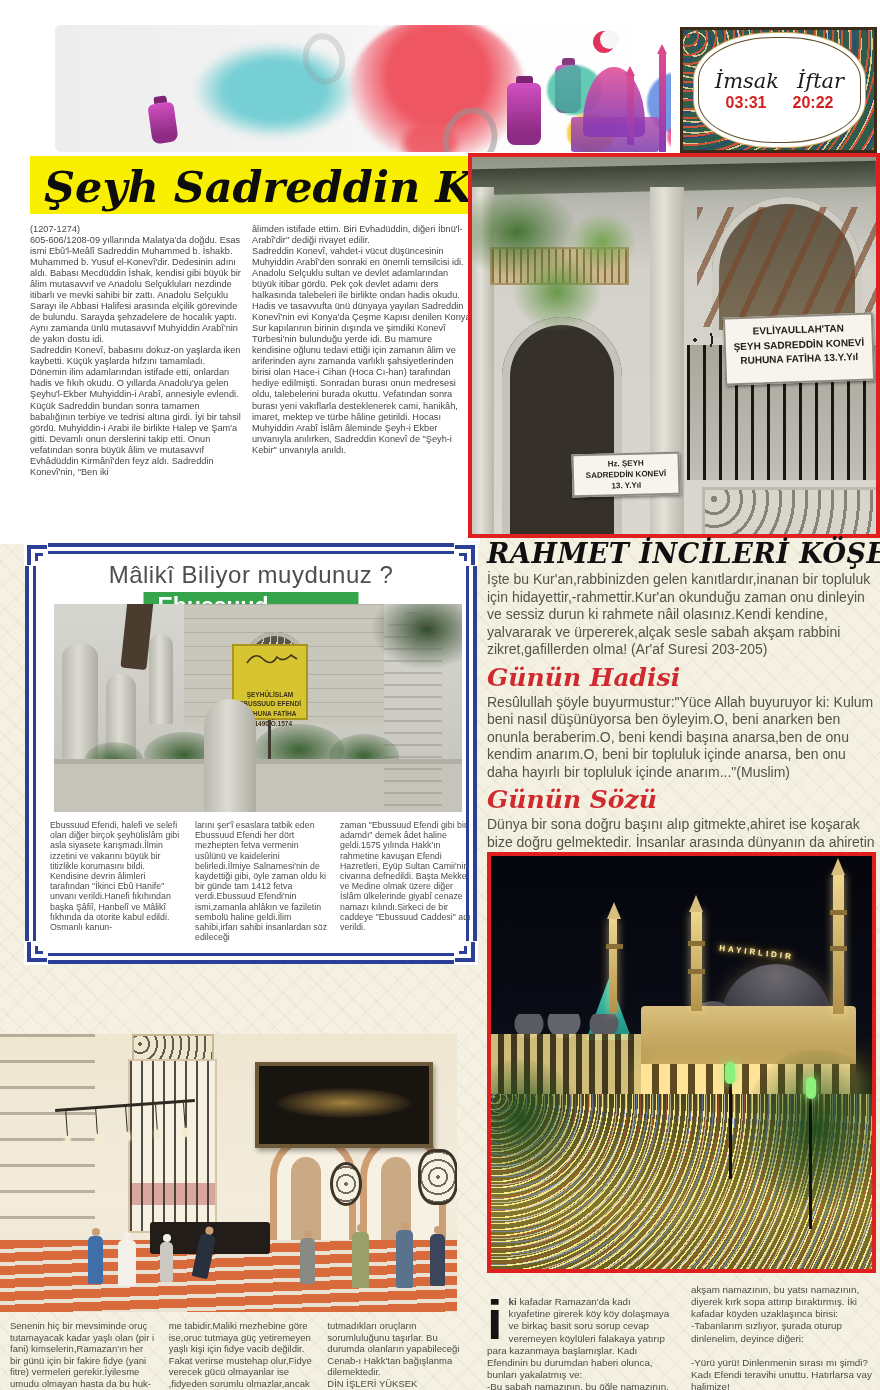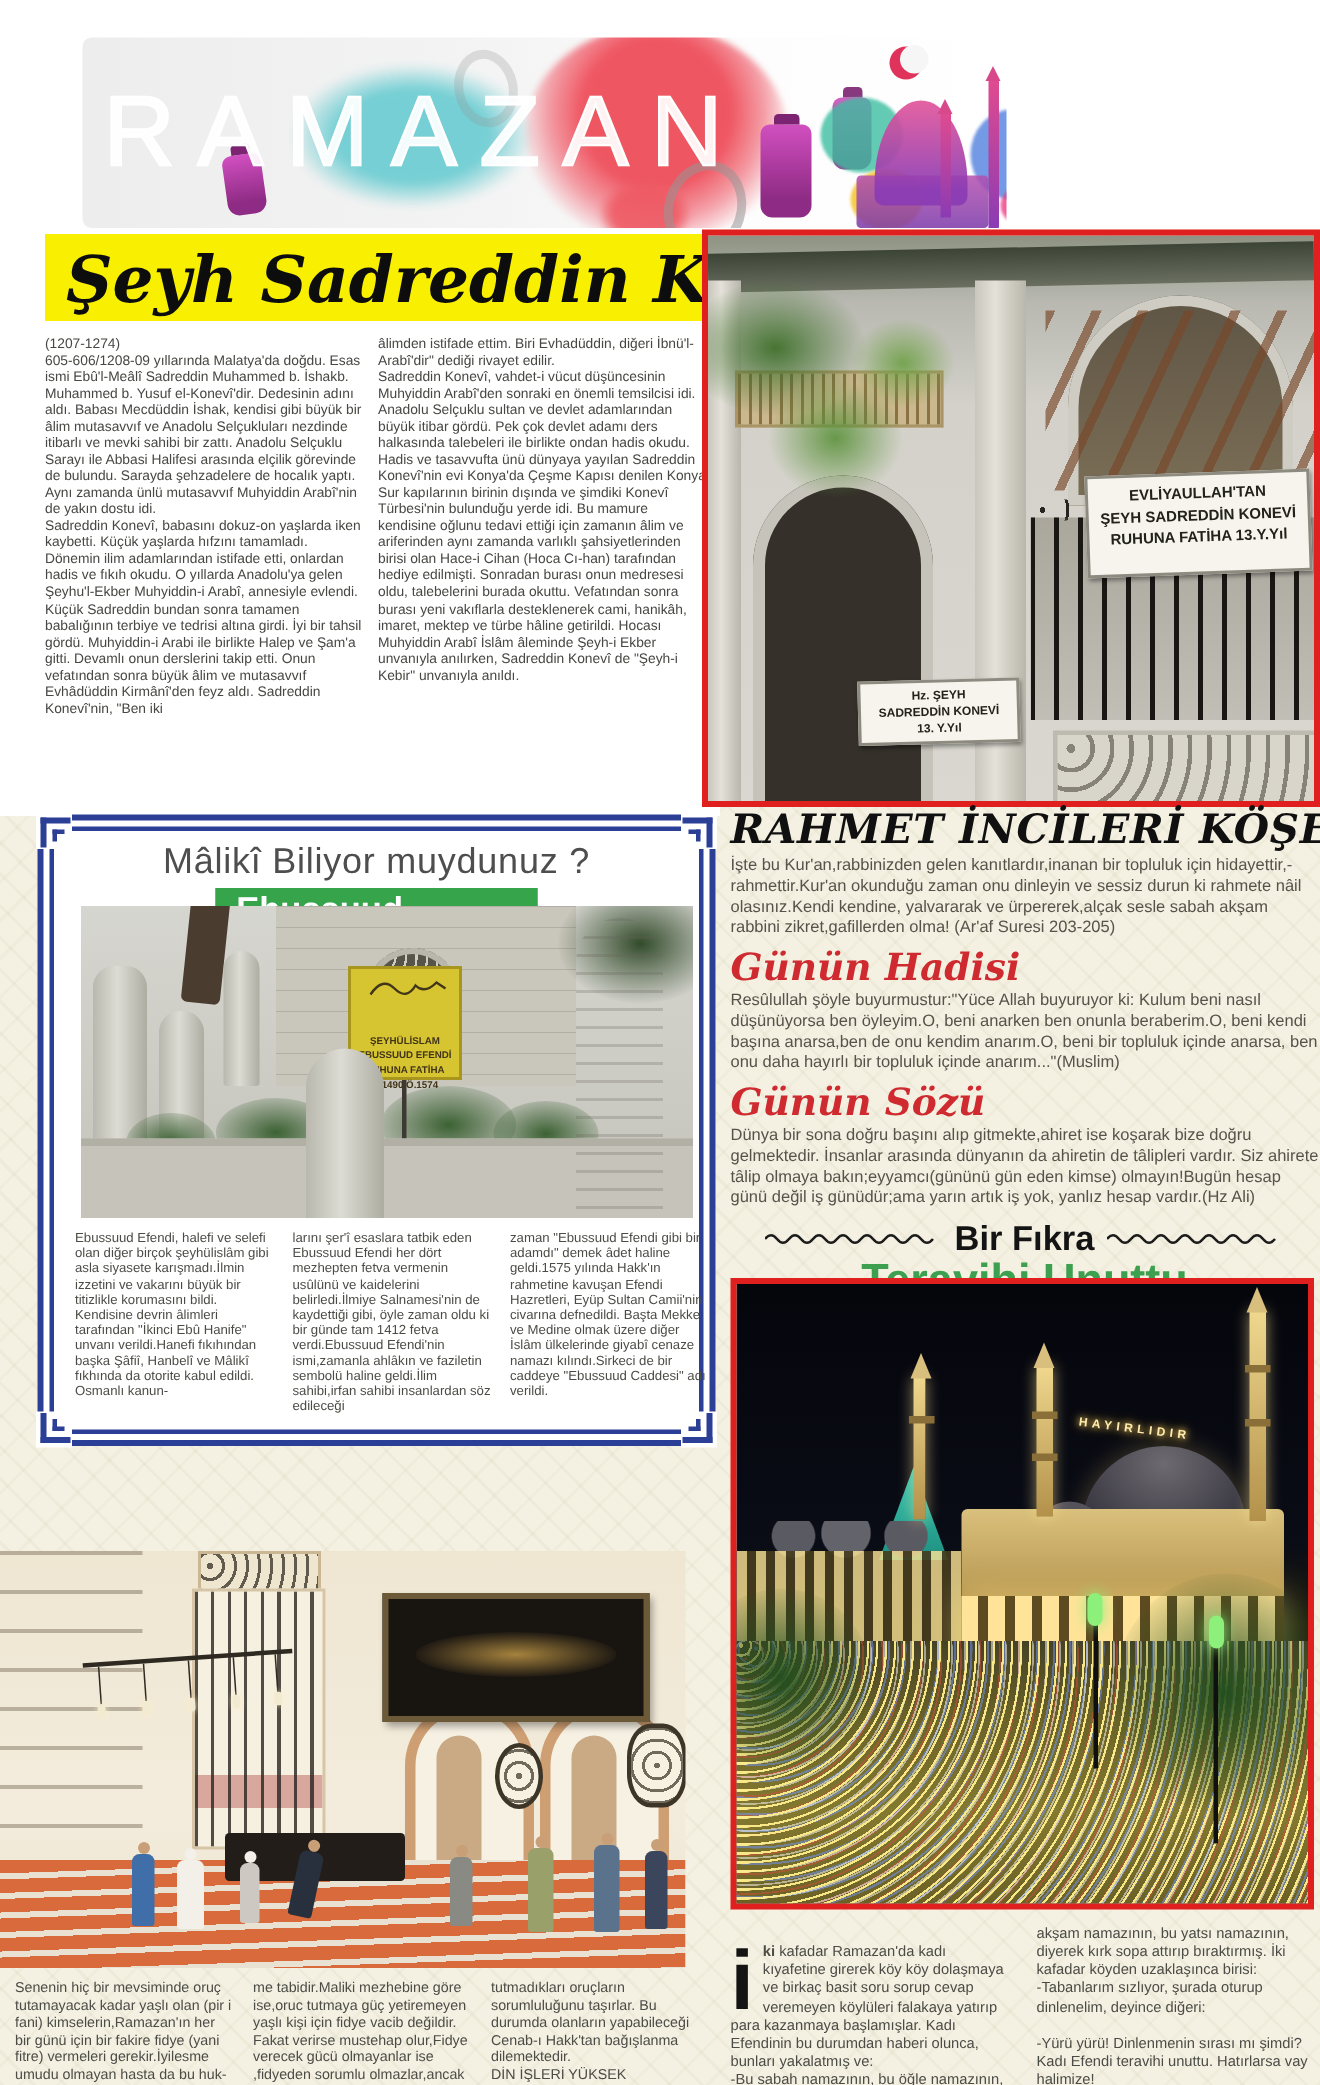--- a/index.html
+++ b/index.html
@@ -146,21 +146,21 @@
   .ysign svg{position:absolute;left:10px;top:3px;}
   .ysign-post{position:absolute;left:214px;top:116px;width:3px;height:50px;background:#3c3a32;}
   .bcols{position:absolute;top:266px;left:14px;width:424px;display:flex;gap:12px;}
   .bcol{width:133px;font-size:8.8px;line-height:1.16;color:#4c4c47;white-space:pre-line;}
 
   
   .rahmet{left:487px;top:538px;width:392px;}
   .rahmet-title{font-family:"DejaVu Serif",serif;font-style:italic;font-weight:bold;font-size:27px;color:#101010;
     letter-spacing:.5px;margin:0 0 2px 0;white-space:nowrap;}
   .script-red{font-family:"DejaVu Serif",serif;font-style:italic;font-weight:bold;font-size:25px;color:#cf2a30;margin:4px 0 2px 0;}
-  .rahmet-text{font-size:11px;line-height:1.25;color:#55534a;margin:0 0 2px 0;}
+  .rahmet-text{font-size:14px;line-height:1.25;color:#55534a;margin:0 0 2px 0;}
   .fikra-kicker{display:flex;align-items:center;justify-content:center;gap:8px;margin-top:6px;}
   .fikra-kicker-label{font-weight:bold;font-size:23px;color:#141414;}
   .fikra-title{text-align:center;font-weight:bold;font-size:30px;color:#3da050;margin-top:-2px;}
 
   
   .night-photo{left:487px;top:852px;width:389px;height:421px;border:4px solid #e01f1f;box-sizing:border-box;overflow:hidden;
     background:linear-gradient(180deg,#05060c 0%, #0a0c16 42%, #20200f 55%);}
   .np-mosque{position:absolute;left:150px;top:150px;width:215px;height:105px;
     background:linear-gradient(180deg,#d9c07c,#a8863f 80%);border-radius:4px;}
   .np-dome{position:absolute;left:230px;top:108px;width:110px;height:60px;border-radius:55px 55px 0 0;
@@ -280,23 +280,34 @@
     <div class="wc wc-blue"></div>
     <div class="wc wc-pink"></div>
     <div class="mosque-block"></div>
     <div class="mosque-dome"></div>
     <div class="minaret-wc min-a"></div>
     <div class="minaret-wc min-b"></div>
     <div class="crescent-wrap">
         <i class="c1"></i>
         <i class="c2"></i>
       </div>
-    <div class="banner-title">RAMAZAN</div>
-  </div>
-
+  </div>
+
+  <div class="abs times-box">
+    <div class="medallion">
+      <div class="times-labels">
+        <span>İmsak</span>
+        <span>İftar</span>
+      </div>
+      <div class="times-values">
+        <span>03:31</span>
+        <span>20:22</span>
+      </div>
+    </div>
+  </div>
 
   <div class="abs headline-yellow">Şeyh Sadreddin Konevî</div>
   <div class="abs news-col kcol1">(1207-1274)
 605-606/1208-09 yıllarında Malatya'da doğdu. Esas ismi Ebû'l-Meâlî Sadreddin Muhammed b. İshakb. Muhammed b. Yusuf el-Konevî'dir. Dedesinin adını aldı. Babası Mecdüddin İshak, kendisi gibi büyük bir âlim mutasavvıf ve Anadolu Selçukluları nezdinde itibarlı ve mevki sahibi bir zattı. Anadolu Selçuklu Sarayı ile Abbasi Halifesi arasında elçilik görevinde de bulundu. Sarayda şehzadelere de hocalık yaptı. Aynı zamanda ünlü mutasavvıf Muhyiddin Arabî'nin de yakın dostu idi.
 Sadreddin Konevî, babasını dokuz-on yaşlarda iken kaybetti. Küçük yaşlarda hıfzını tamamladı. Dönemin ilim adamlarından istifade etti, onlardan hadis ve fıkıh okudu. O yıllarda Anadolu'ya gelen Şeyhu'l-Ekber Muhyiddin-i Arabî, annesiyle evlendi. Küçük Sadreddin bundan sonra tamamen babalığının terbiye ve tedrisi altına girdi. İyi bir tahsil gördü. Muhyiddin-i Arabi ile birlikte Halep ve Şam'a gitti. Devamlı onun derslerini takip etti. Onun vefatından sonra büyük âlim ve mutasavvıf Evhâdüddin Kirmânî'den feyz aldı. Sadreddin Konevî'nin, "Ben iki</div>
   <div class="abs news-col kcol2">âlimden istifade ettim. Biri Evhadüddin, diğeri İbnü'l-Arabî'dir" dediği rivayet edilir.
 Sadreddin Konevî, vahdet-i vücut düşüncesinin Muhyiddin Arabî'den sonraki en önemli temsilcisi idi. Anadolu Selçuklu sultan ve devlet adamlarından büyük itibar gördü. Pek çok devlet adamı ders halkasında talebeleri ile birlikte ondan hadis okudu.
 Hadis ve tasavvufta ünü dünyaya yayılan Sadreddin Konevî'nin evi Konya'da Çeşme Kapısı denilen Konya Sur kapılarının birinin dışında ve şimdiki Konevî Türbesi'nin bulunduğu yerde idi. Bu mamure kendisine oğlunu tedavi ettiği için zamanın âlim ve ariferinden aynı zamanda varlıklı şahsiyetlerinden birisi olan Hace-i Cihan (Hoca Cı-han) tarafından hediye edilmişti. Sonradan burası onun medresesi oldu, talebelerini burada okuttu. Vefatından sonra burası yeni vakıflarla desteklenerek cami, hanikâh, imaret, mektep ve türbe hâline getirildi. Hocası Muhyiddin Arabî İslâm âleminde Şeyh-i Ekber unvanıyla anılırken, Sadreddin Konevî de "Şeyh-i Kebir" unvanıyla anıldı.</div>
 
   <div class="abs konevi-photo">

